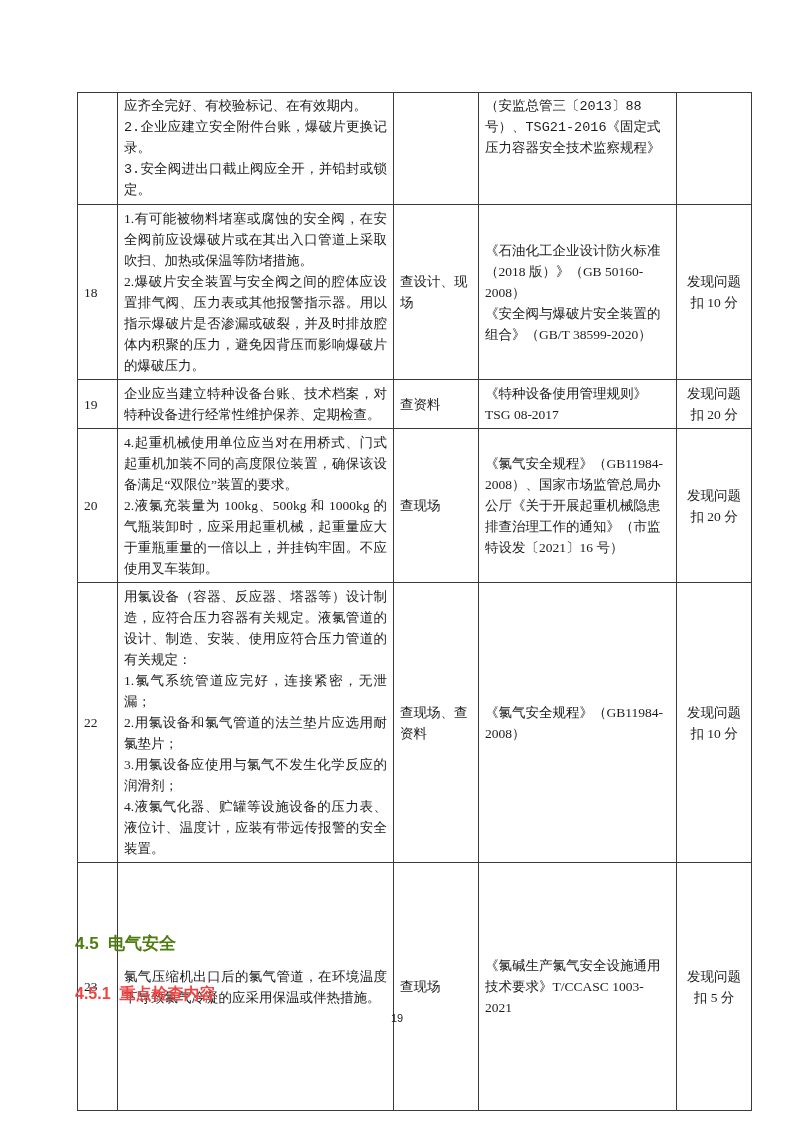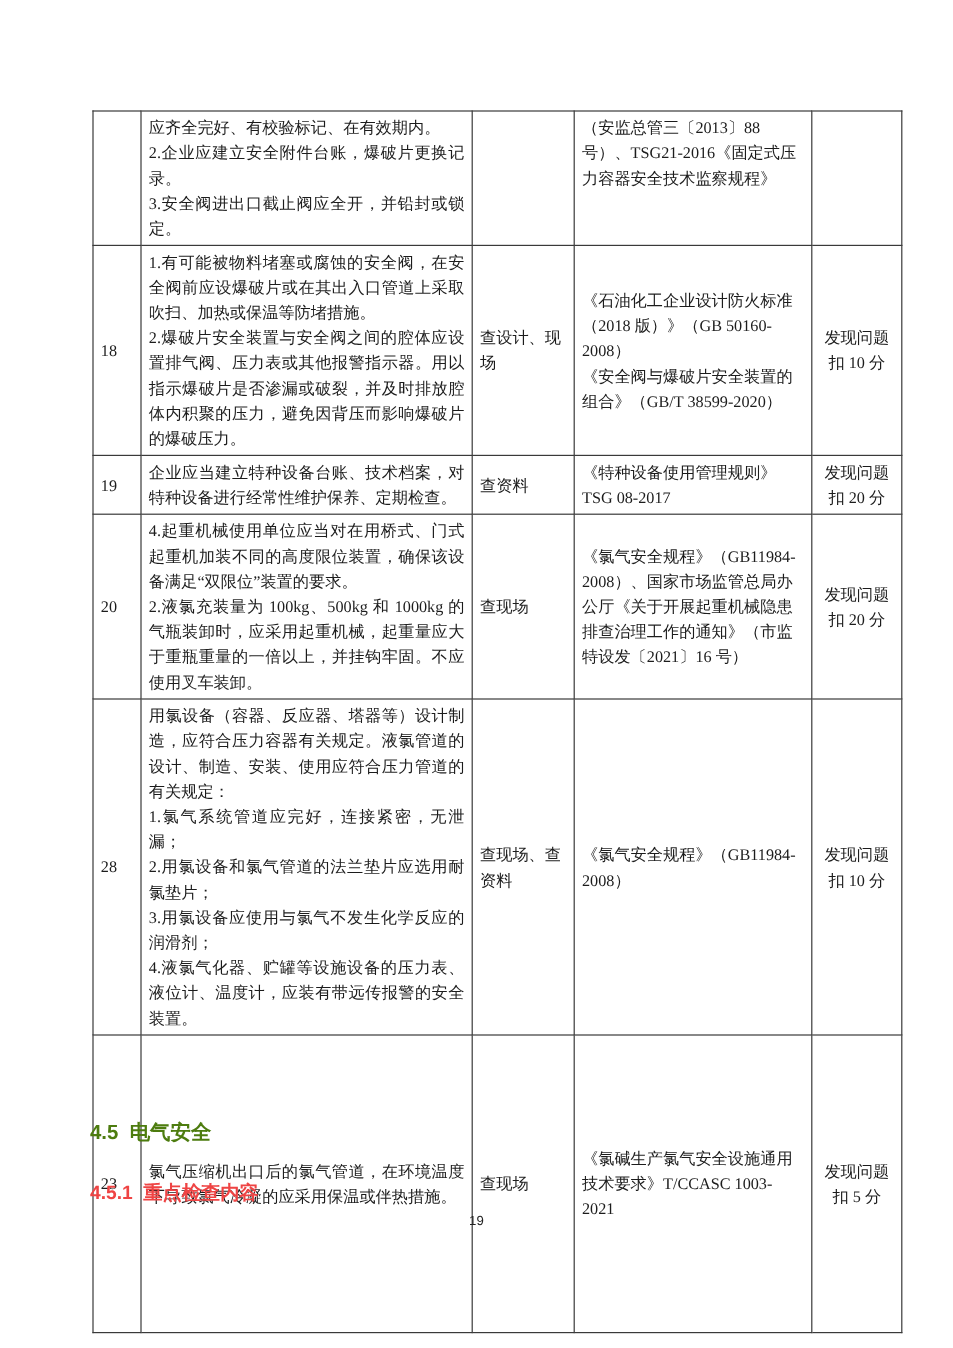--- a/index.html
+++ b/index.html
@@ -30,21 +30,21 @@
   td.col-score   { width: 75px;  text-align: center; }
 
   
   tbody tr:nth-child(1) { height: 107px; }
   tbody tr:nth-child(2) { height: 169px; }
   tbody tr:nth-child(3) { height: 40px; }
   tbody tr:nth-child(4) { height: 148px; }
   tbody tr:nth-child(5) { height: 51px; }
   tbody tr:nth-child(6) { height: 248px; }
   tbody tr:nth-child(7) { height: 62px; }
-  tbody tr:first-child td { vertical-align: top; }
+  tbody tr:first-child td { vertical-align: top; font-family: Liberation Mono, monospace; }
 
   td .ln { min-height: 21px; }
   td.col-content .ln { text-align: justify; }
   td.col-score .ln { text-align: center; }
 
   .heading-1 {
     position: absolute; left: 75px; top: 932px;
     font-size: 17px; font-weight: bold;
     font-family: "Liberation Sans", "DejaVu Sans", sans-serif;
     white-space: pre;
@@ -130,21 +130,21 @@
           </td>
     <td class="col-ref">
             <div class="ln">《氯气安全规程》（GB11984-2008）、国家市场监管总局办公厅《关于开展起重机械隐患排查治理工作的通知》（市监特设发〔2021〕16 号）</div>
           </td>
     <td class="col-score">
             <div class="ln">发现问题</div>
             <div class="ln">扣 20 分</div>
           </td>
   </tr>
         <tr>
-    <td class="col-no">28</td>
+    <td class="col-no">22</td>
     <td class="col-content">
             <div class="ln">用氯设备（容器、反应器、塔器等）设计制造，应符合压力容器有关规定。液氯管道的设计、制造、安装、使用应符合压力管道的有关规定：</div>
             <div class="ln">1.氯气系统管道应完好，连接紧密，无泄漏；</div>
             <div class="ln">2.用氯设备和氯气管道的法兰垫片应选用耐氯垫片；</div>
             <div class="ln">3.用氯设备应使用与氯气不发生化学反应的润滑剂；</div>
             <div class="ln">4.液氯气化器、贮罐等设施设备的压力表、液位计、温度计，应装有带远传报警的安全装置。</div>
           </td>
     <td class="col-method">
             <div class="ln">查现场、查资料</div>
           </td>

